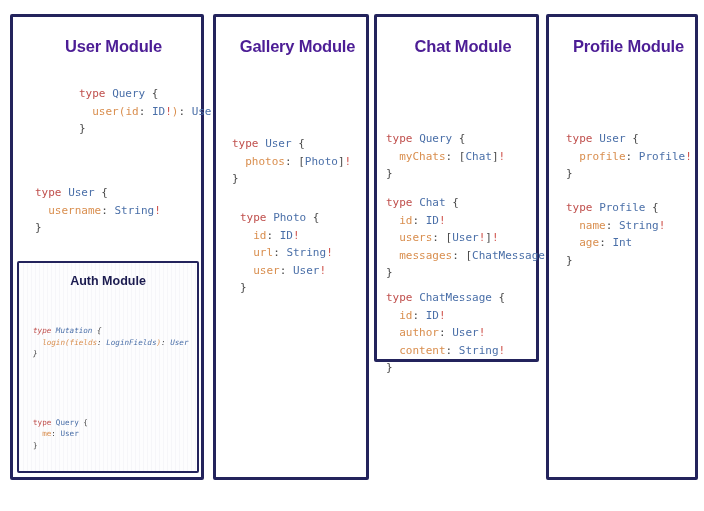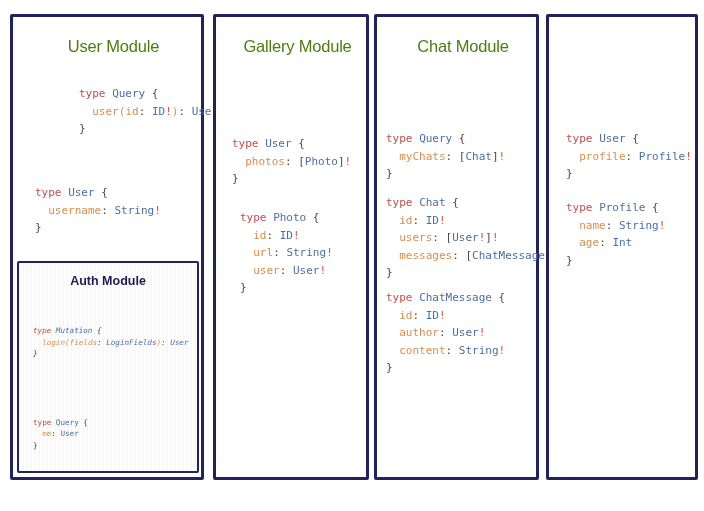--- a/index.html
+++ b/index.html
@@ -23,28 +23,28 @@
   
   .panel {
     position: absolute;
     box-sizing: border-box;
     background: #ffffff;
     border: 3px solid #23235c;
     border-radius: 2px;
   }
   .panel.p1 { left: 10px;  top: 14px; width: 194px; height: 466px; }
   .panel.p2 { left: 213px; top: 14px; width: 156px; height: 466px; }
-  .panel.p3 { left: 374px; top: 14px; width: 165px; height: 466px; }
+  .panel.p3 { left: 374px; top: 14px; width: 165px; height: 348px; }
   .panel.p4 { left: 546px; top: 14px; width: 152px; height: 466px; }
 
   .panel-title {
     text-align: center;
     font-size: 16.5px;
-    font-weight: normal;
-    color: #4d7c0f;
+    font-weight: bold;
+    color: #4c1d95;
     letter-spacing: -0.2px;
     margin-top: 19px;
     margin-bottom: 0;
     line-height: 20px;
     padding-left: 13px;
   }
 
   
   .code {
     font-family: "DejaVu Sans Mono", monospace;
@@ -165,20 +165,21 @@
 <span class="tok-punct">}</span></div>
 
     <div class="codeblock code" style="left:9px; top:272px;"><span class="tok-kw">type </span><span class="tok-type">ChatMessage</span><span class="tok-punct"> {</span>
 <span class="tok-field">  id</span><span class="tok-punct">: </span><span class="tok-type">ID</span><span class="tok-bang">!</span>
 <span class="tok-field">  author</span><span class="tok-punct">: </span><span class="tok-type">User</span><span class="tok-bang">!</span>
 <span class="tok-field">  content</span><span class="tok-punct">: </span><span class="tok-type">String</span><span class="tok-bang">!</span>
 <span class="tok-punct">}</span></div>
   </div>
 
   <div class="panel p4">
+    <div class="panel-title">Profile Module</div>
 
     <div class="codeblock code" style="left:17px; top:113px;"><span class="tok-kw">type </span><span class="tok-type">User</span><span class="tok-punct"> {</span>
 <span class="tok-field">  profile</span><span class="tok-punct">: </span><span class="tok-type">Profile</span><span class="tok-bang">!</span>
 <span class="tok-punct">}</span></div>
 
     <div class="codeblock code" style="left:17px; top:182px;"><span class="tok-kw">type </span><span class="tok-type">Profile</span><span class="tok-punct"> {</span>
 <span class="tok-field">  name</span><span class="tok-punct">: </span><span class="tok-type">String</span><span class="tok-bang">!</span>
 <span class="tok-field">  age</span><span class="tok-punct">: </span><span class="tok-type">Int</span>
 <span class="tok-punct">}</span></div>
   </div>

